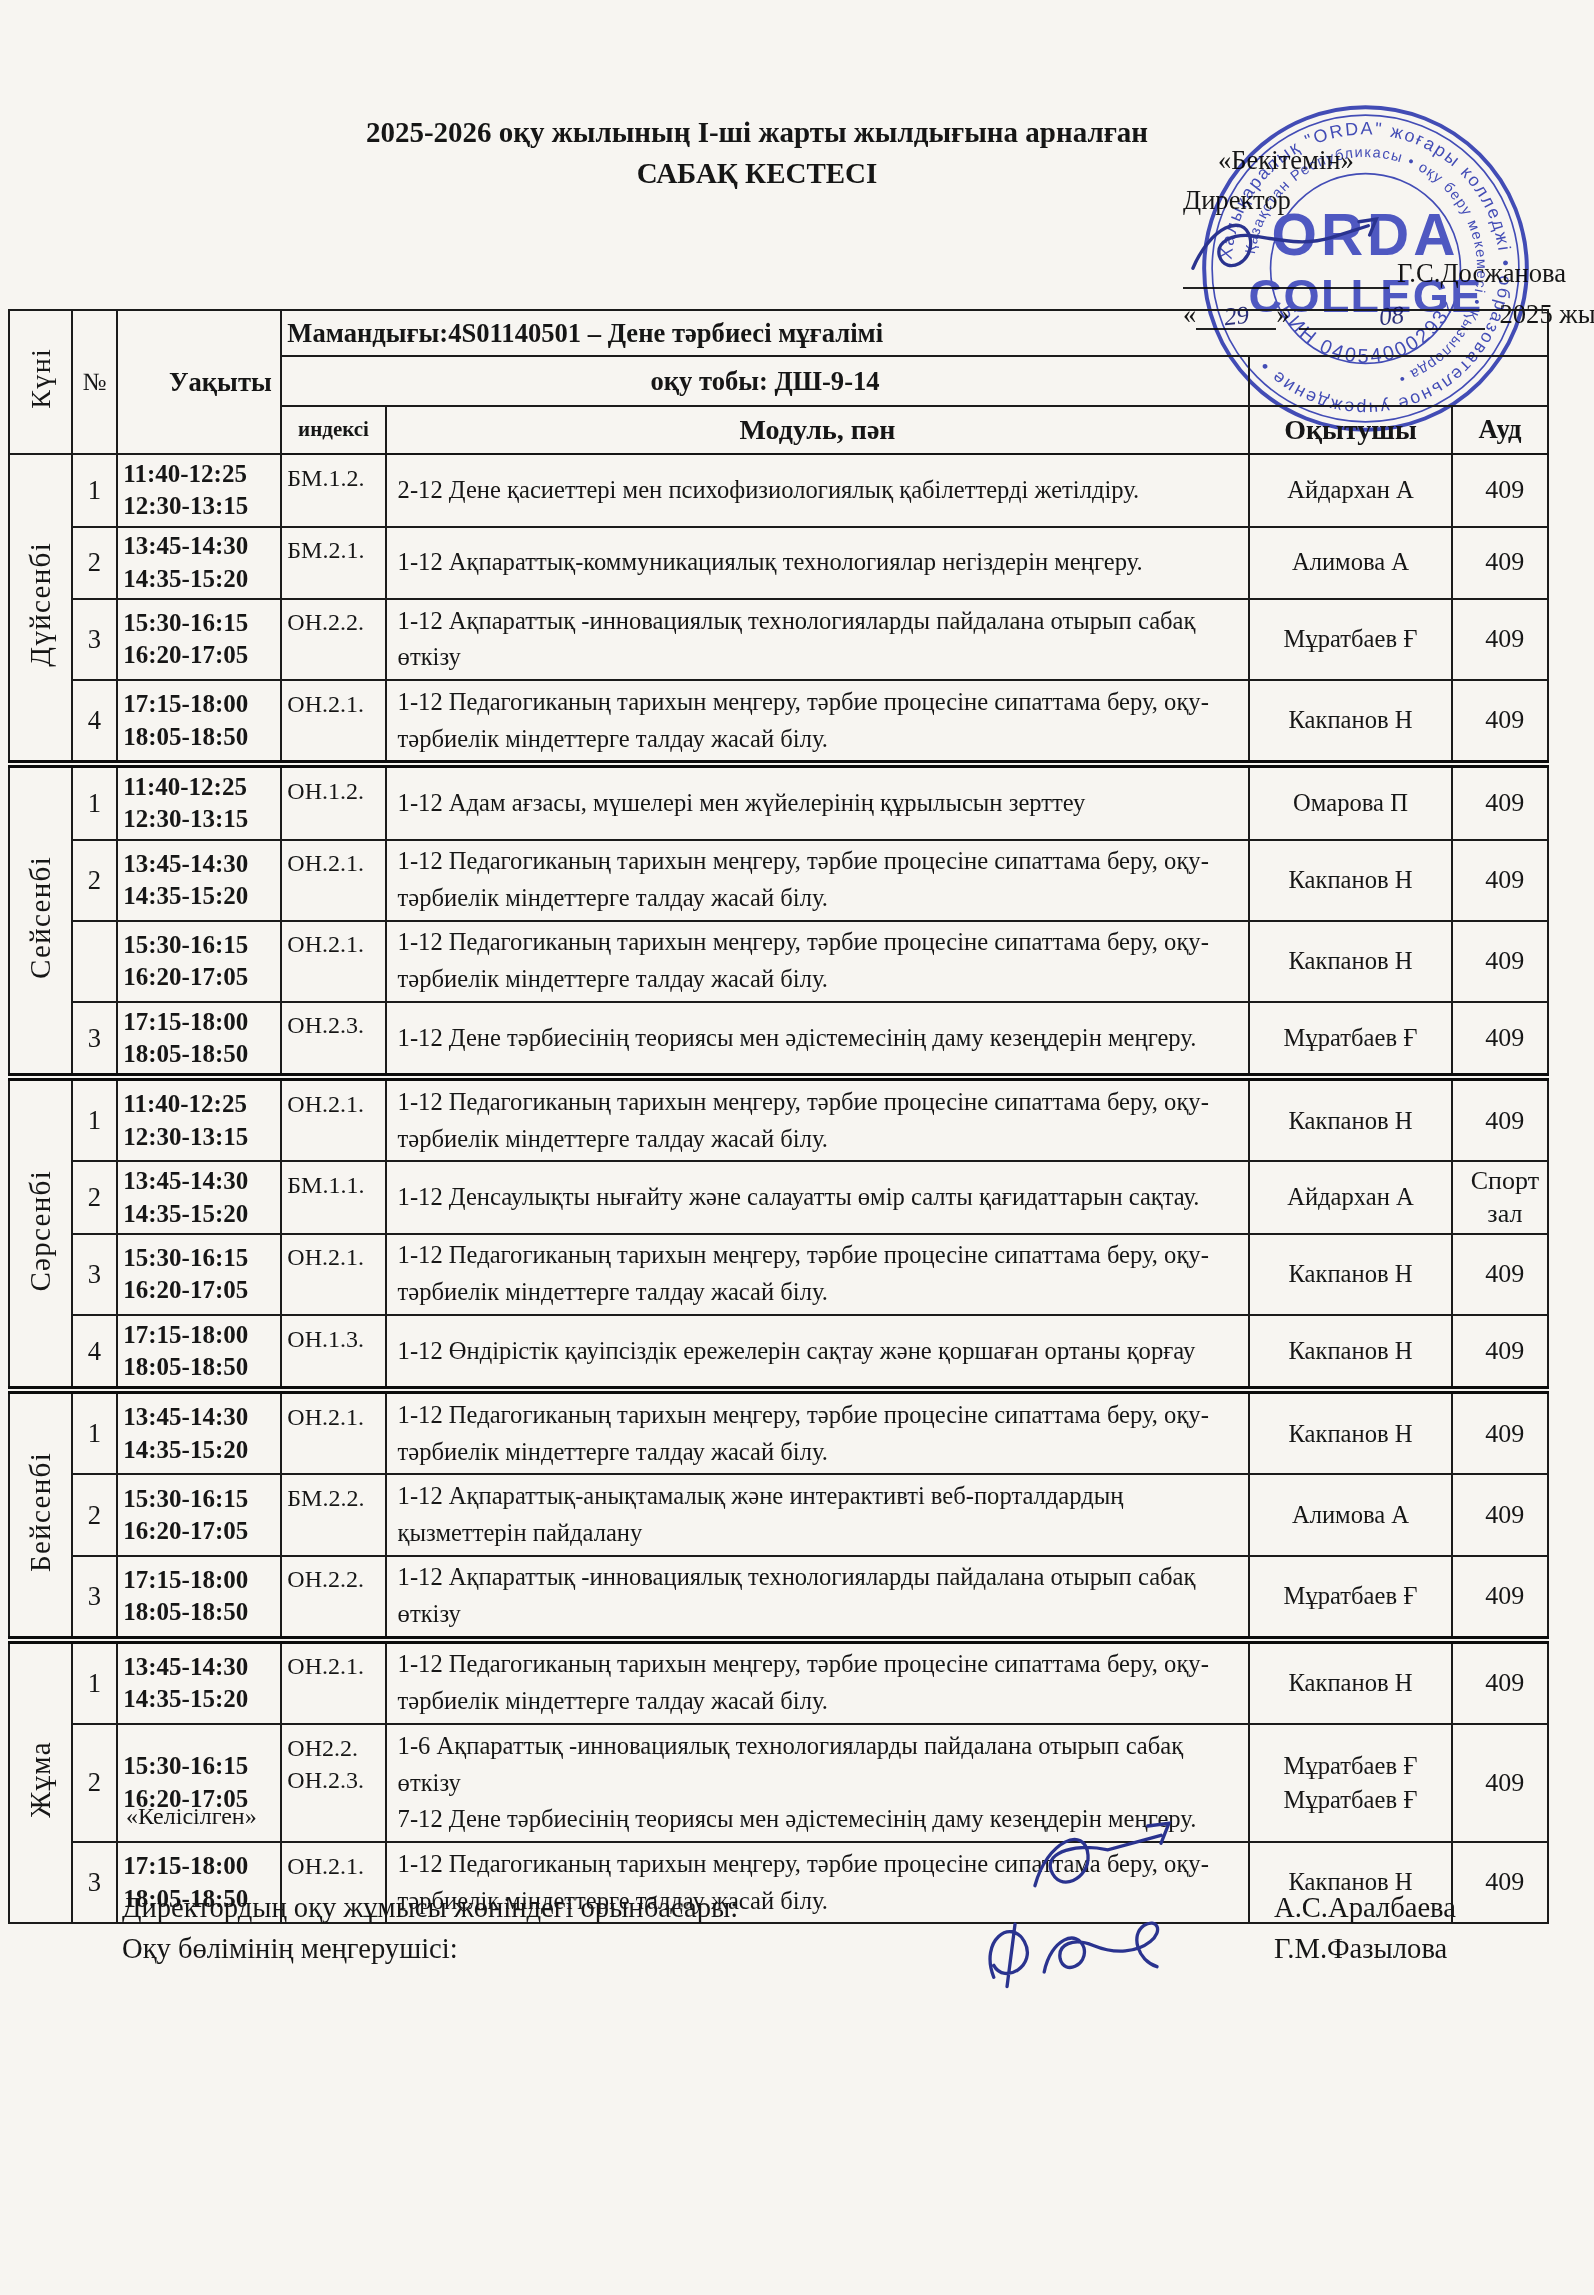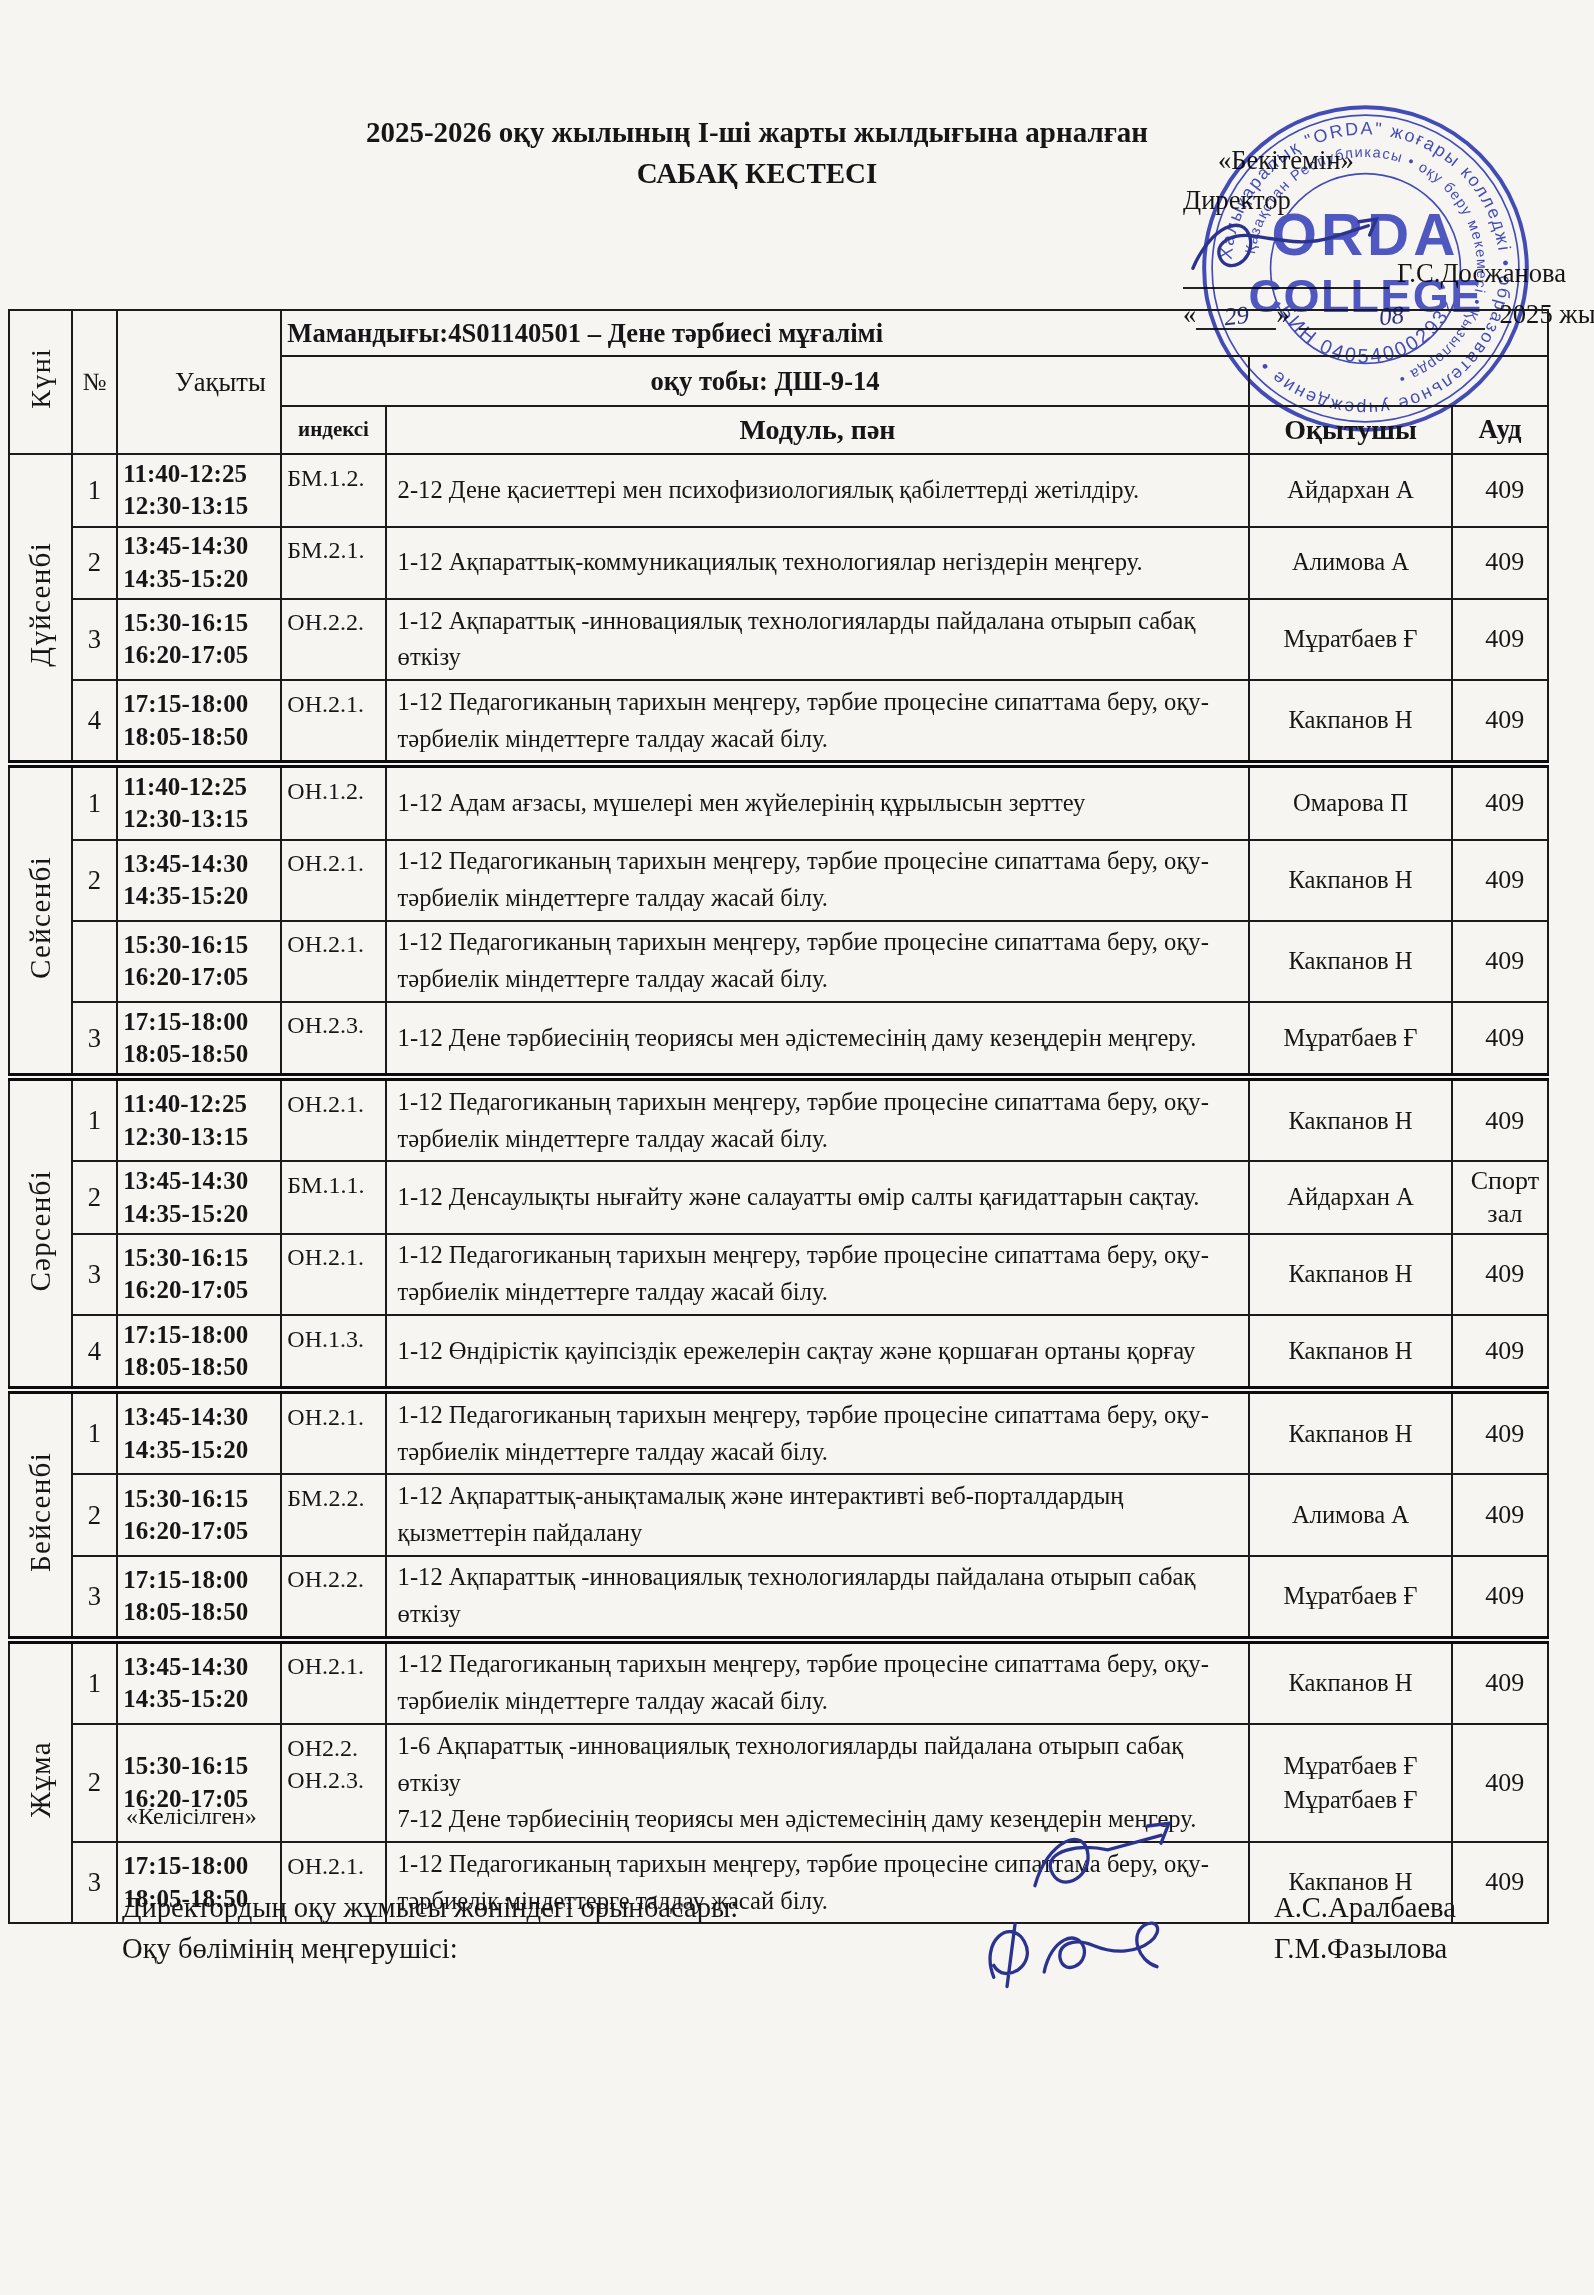--- a/index.html
+++ b/index.html
@@ -47,21 +47,21 @@
     border:2px solid #1b1b1b;
     padding:2.7px 5.3px;
     overflow:hidden;
   }
   .schedule{border:2.7px solid #151515;}
   thead tr.colheads th{border-bottom:2.7px solid #151515;}
   tr.day-sep>td{border-top:8.6px double #0c0c0c;}
 
   th.h-kuni{font-weight:normal;font-size:28px;}
   th.h-num{font-weight:normal;font-size:25px;}
-  th.h-time{font-weight:normal;font-size:26.6px;padding-left:48px;}
+  th.h-time{font-weight:bold;font-size:26.6px;padding-left:48px;}
   th.h-spec{font-weight:bold;font-size:26.6px;text-align:left;padding-right:292px;height:39px;}
   th.h-group{font-weight:bold;font-size:26.6px;text-align:center;height:42px;}
   th.h-empty{height:42px;}
   th.h-index{font-weight:bold;font-size:21px;height:41px;}
   th.h-module{font-weight:bold;font-size:28px;}
   th.h-teacher{font-weight:bold;font-size:28px;}
   th.h-room{font-weight:bold;font-size:26.6px;}
 
   .vtext{
     writing-mode:vertical-rl;transform:rotate(180deg);

